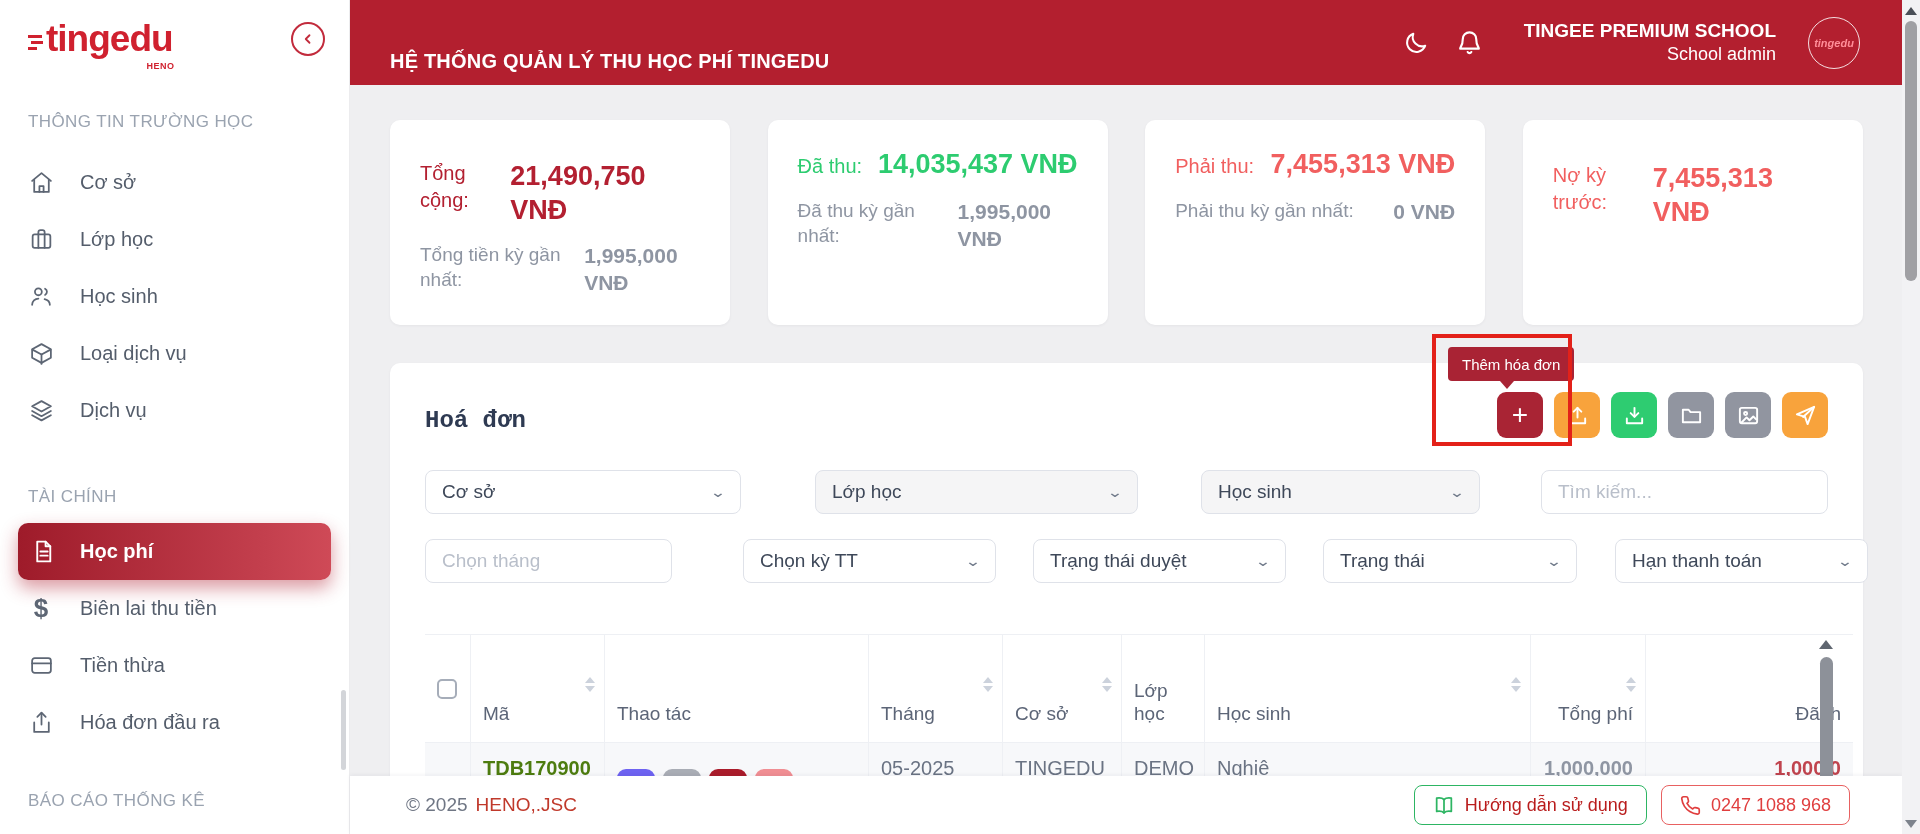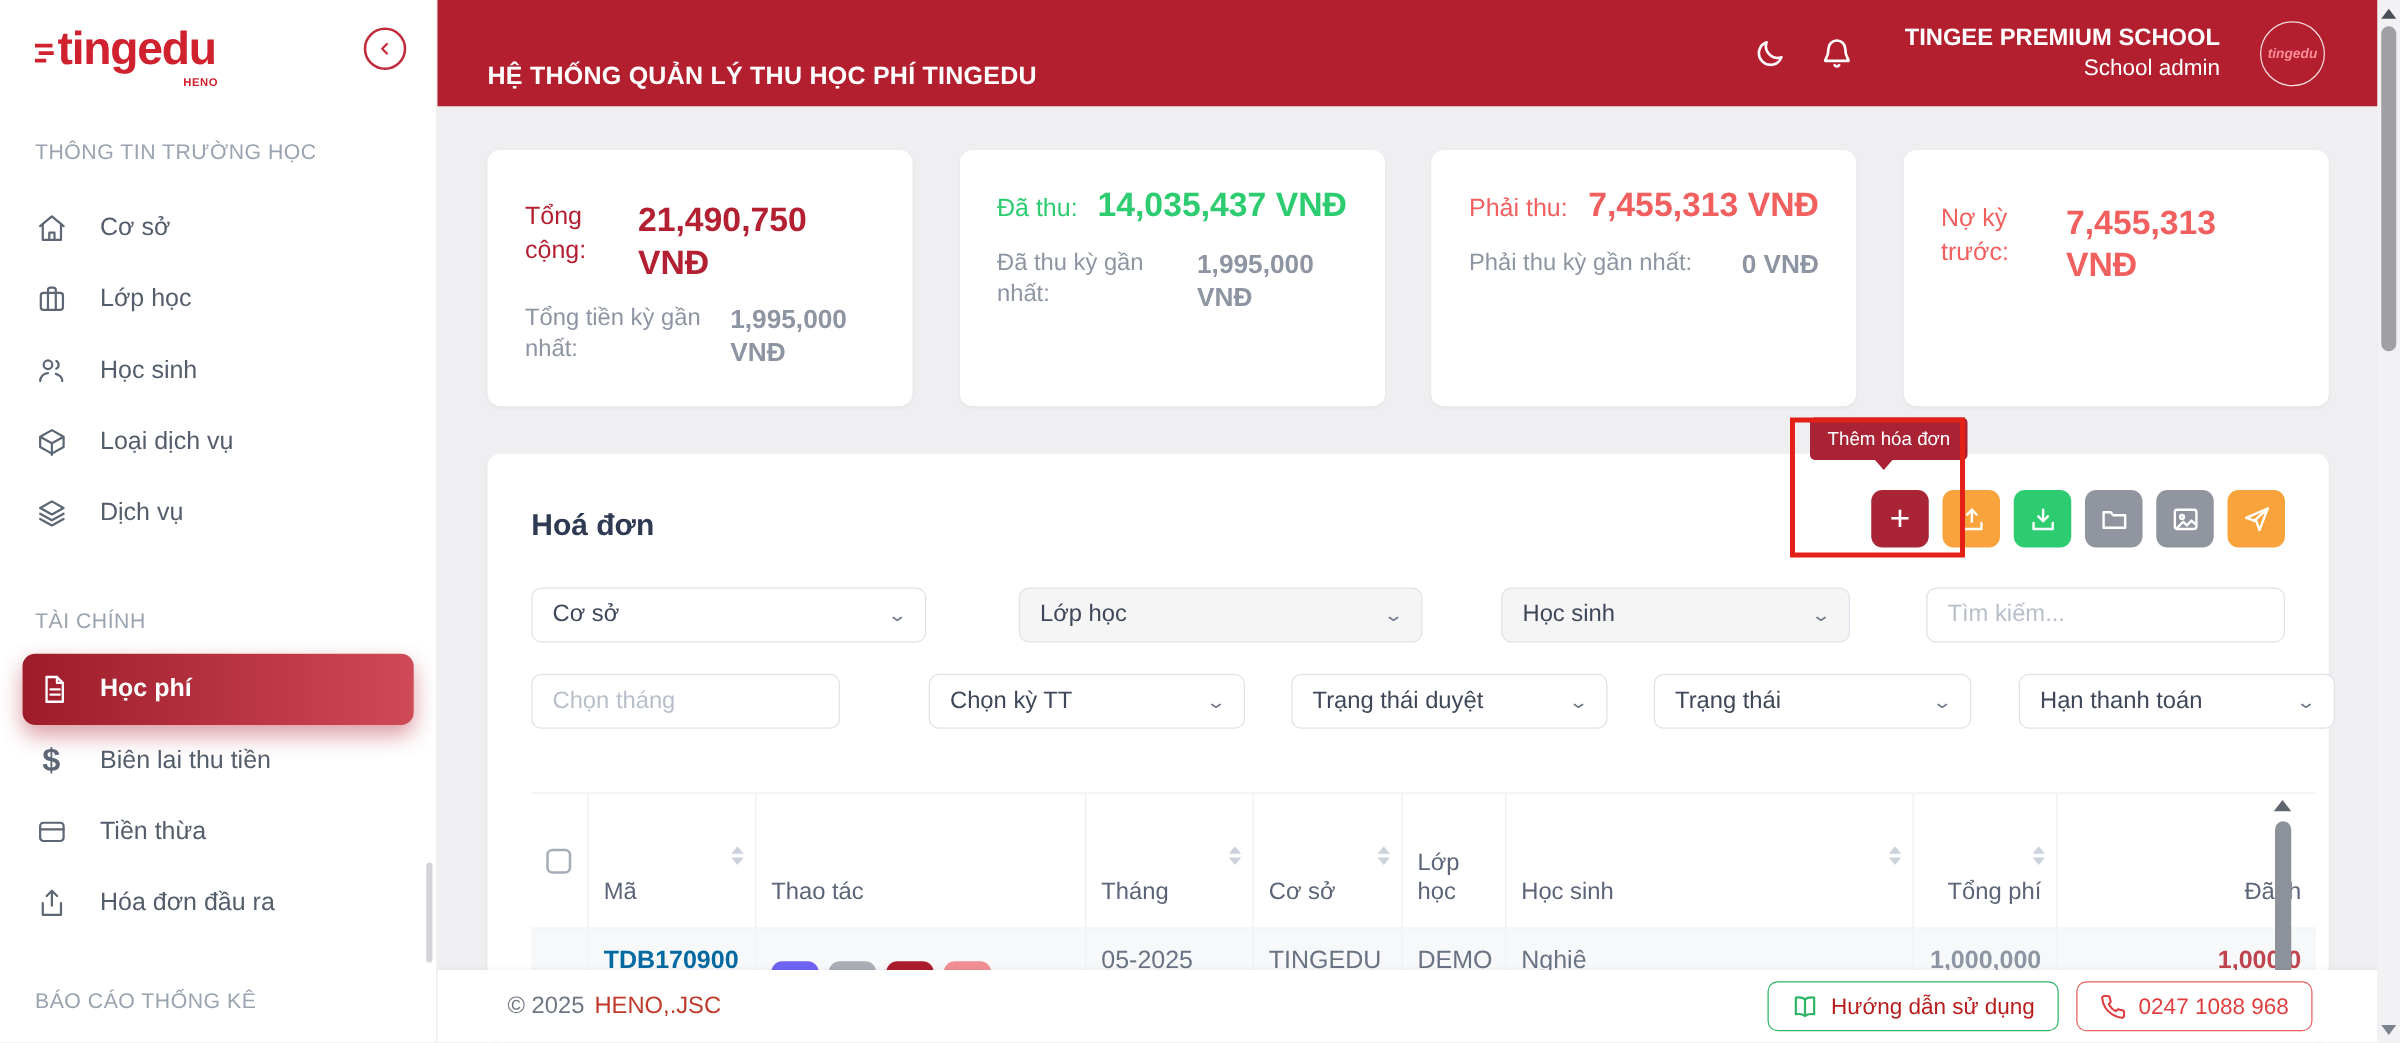--- a/index.html
+++ b/index.html
@@ -56,21 +56,21 @@
   .c-row { display:flex; }
   .card1 .c-row1 { padding-top:12px; } .card1 .lblcol { width:100px; } .card1 .valcol { width:210px; }
   .card1 .c-row2 { margin-top:14px; } .card1 .sub-lblcol { width:170px; } .card1 .sub-valcol { width:120px; }
   .card23 .c-row1 { justify-content:space-between; align-items:baseline; }
   .card23 .c-row2 { margin-top:16px; justify-content:space-between; }
   .card2 .sub-lblcol { width:160px; } .card2 .sub-valcol { width:120px; }
   .card4 .c-row1 { padding-top:14px; } .card4 .lblcol { width:100px; } .card4 .valcol { width:160px; }
 
   
   .panel { position:absolute; left:390px; top:363px; width:1473px; height:471px; background:#fff; border-radius:10px; box-shadow:0 1px 3px rgba(30,40,60,.05); }
-  .panel-title { position:absolute; left:35px; top:44px; font-size:24px; font-weight:700; color:#2e3a52; }
+  .panel-title { position:absolute; left:35px; top:44px; font-size:24px; font-weight:700; color:#2e3a52;font-family:Liberation Mono, monospace; }
   .toolbar { position:absolute; top:29px; right:35px; display:flex; gap:11px; }
   .tb-btn { width:46px; height:46px; border-radius:9px; display:flex; align-items:center; justify-content:center; color:#fff; border:none; }
   .btn-add { background:#a92434; font-size:28px; font-weight:400; line-height:1; }
   .btn-orange { background:#f8a33c; }
   .btn-green { background:#2ecc71; }
   .btn-gray { background:#9195a0; }
 
   .filters { position:absolute; left:35px; right:35px; display:flex; }
   .f-row1 { top:107px; }
   .f-row2 { top:176px; }
@@ -101,33 +101,33 @@
   .cb { width:20px; height:20px; border:2px solid #a6adb9; border-radius:5px; background:#fff; }
   .hc-check { align-items:center; padding-bottom:0; }
   .sort { position:absolute; top:42px; right:9px; }
   .sort i { display:block; width:0; height:0; border-left:5px solid transparent; border-right:5px solid transparent; }
   .sort .u { border-bottom:6px solid #ccd2dc; margin-bottom:3px; }
   .sort .d { border-top:6px solid #ccd2dc; }
   .tdata { background:#f7f8fa; height:64px; }
   .dc { padding:14px 12px 0 12px; font-size:20px; color:#6a7383; border-right:1px solid #eef0f4; white-space:nowrap; overflow:hidden; }
   .dc:last-child { border-right:none; }
   .dc.r { text-align:right; }
-  .code-red { color:#0369a1; font-weight:700; }
+  .code-red { color:#4d7c0f; font-weight:700; }
   .val-gray { font-weight:700; color:#8f96a3; }
   .val-red { font-weight:700; color:#c0444e; }
   .row-actions { display:flex; gap:8px; padding-top:12px; }
   .ra { width:38px; height:30px; border-radius:9px; border:none; }
   .ra1 { background:#6e63f1; } .ra2 { background:#a9adb5; } .ra3 { background:#aa1c2b; } .ra4 { background:#f08e93; }
 
   .tbl-scrollbar { position:absolute; left:1428px; top:277px; width:16px; height:194px; }
   .tbl-sb-up { width:0; height:0; border-left:7px solid transparent; border-right:7px solid transparent; border-bottom:9px solid #5f6670; margin:0 auto; }
   .tbl-sb-thumb { width:13px; margin:8px auto 0; height:160px; background:#8d9199; border-radius:7px; }
 
   
-  .tooltip { position:absolute; left:1448px; top:334px; height:34px; padding:0 14px; background:#a92334; color:#fff; font-size:15px; display:flex; align-items:center; border-radius:4px; z-index:40; white-space:nowrap; }
+  .tooltip { position:absolute; left:1448px; top:347px; height:34px; padding:0 14px; background:#a92334; color:#fff; font-size:15px; display:flex; align-items:center; border-radius:4px; z-index:40; white-space:nowrap; }
   .tooltip:after { content:""; position:absolute; left:52px; bottom:-8px; border-left:7px solid transparent; border-right:7px solid transparent; border-top:8px solid #a92334; }
   .annotation { position:absolute; left:1432px; top:334px; width:140px; height:112px; border:4px solid #e32119; z-index:50; pointer-events:none; }
 
   
   .footer { position:absolute; left:350px; bottom:0; width:1552px; height:58px; background:#fff; z-index:10; display:flex; align-items:center; box-shadow:0 -1px 4px rgba(30,40,60,.06); }
   .copyright { margin-left:56px; font-size:19px; color:#6f7684; }
   .company { color:#c0392b; font-size:19px; margin-left:8px; text-decoration:none; }
   .foot-btns { margin-left:auto; margin-right:52px; display:flex; gap:14px; }
   .fbtn { height:40px; border-radius:8px; display:flex; align-items:center; gap:10px; padding:0 18px; font-size:18px; background:#fff; font-family:inherit; }
   .fbtn-green { border:1.5px solid #2db563; color:#b91c1c; }

